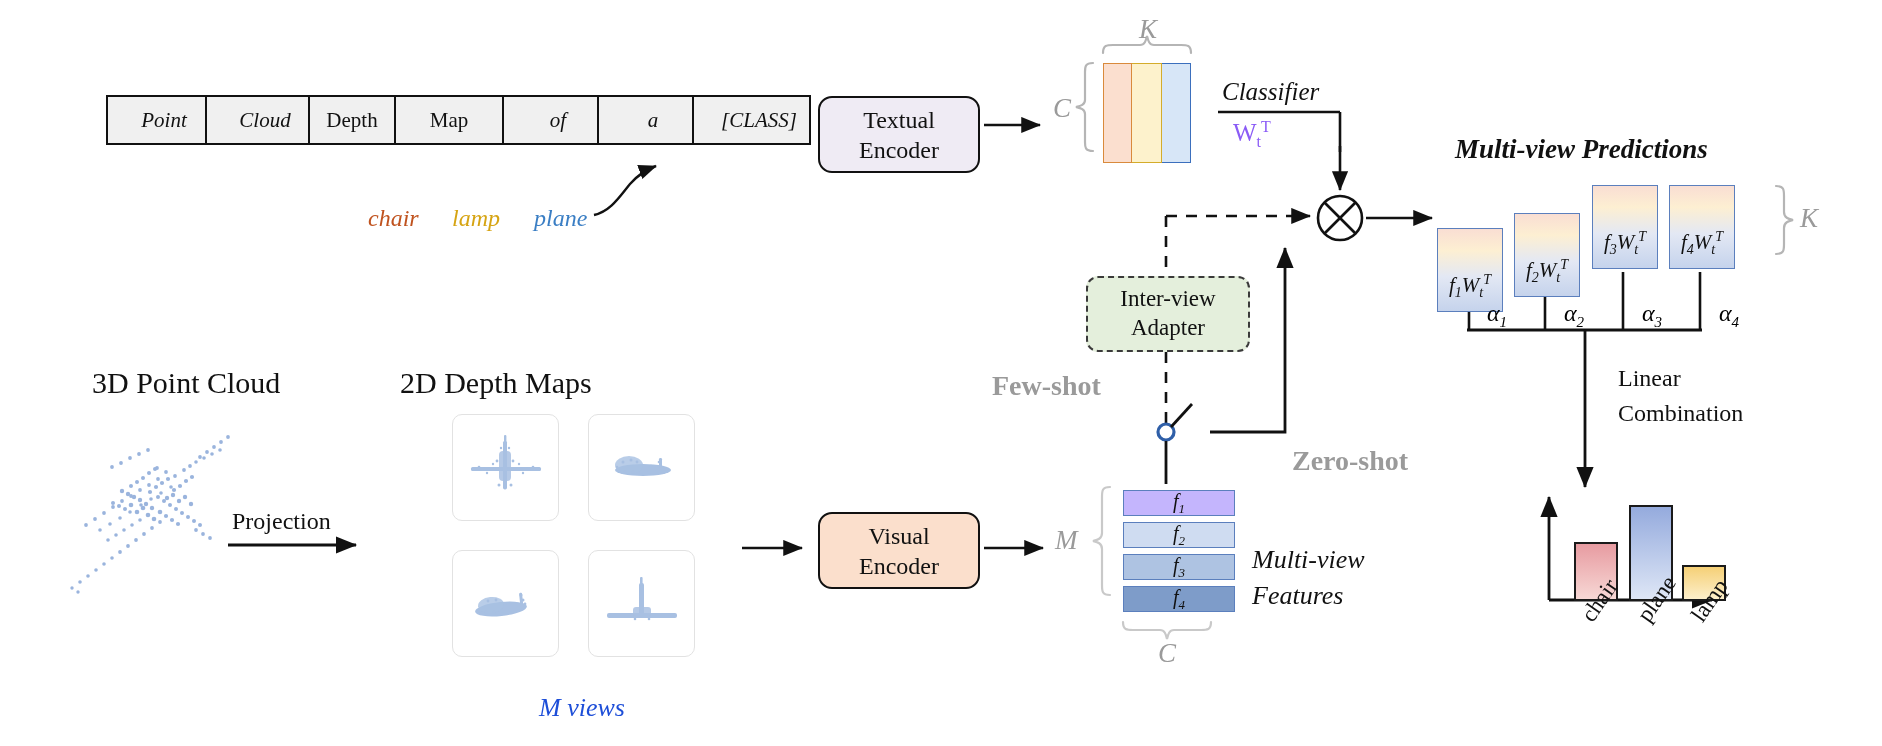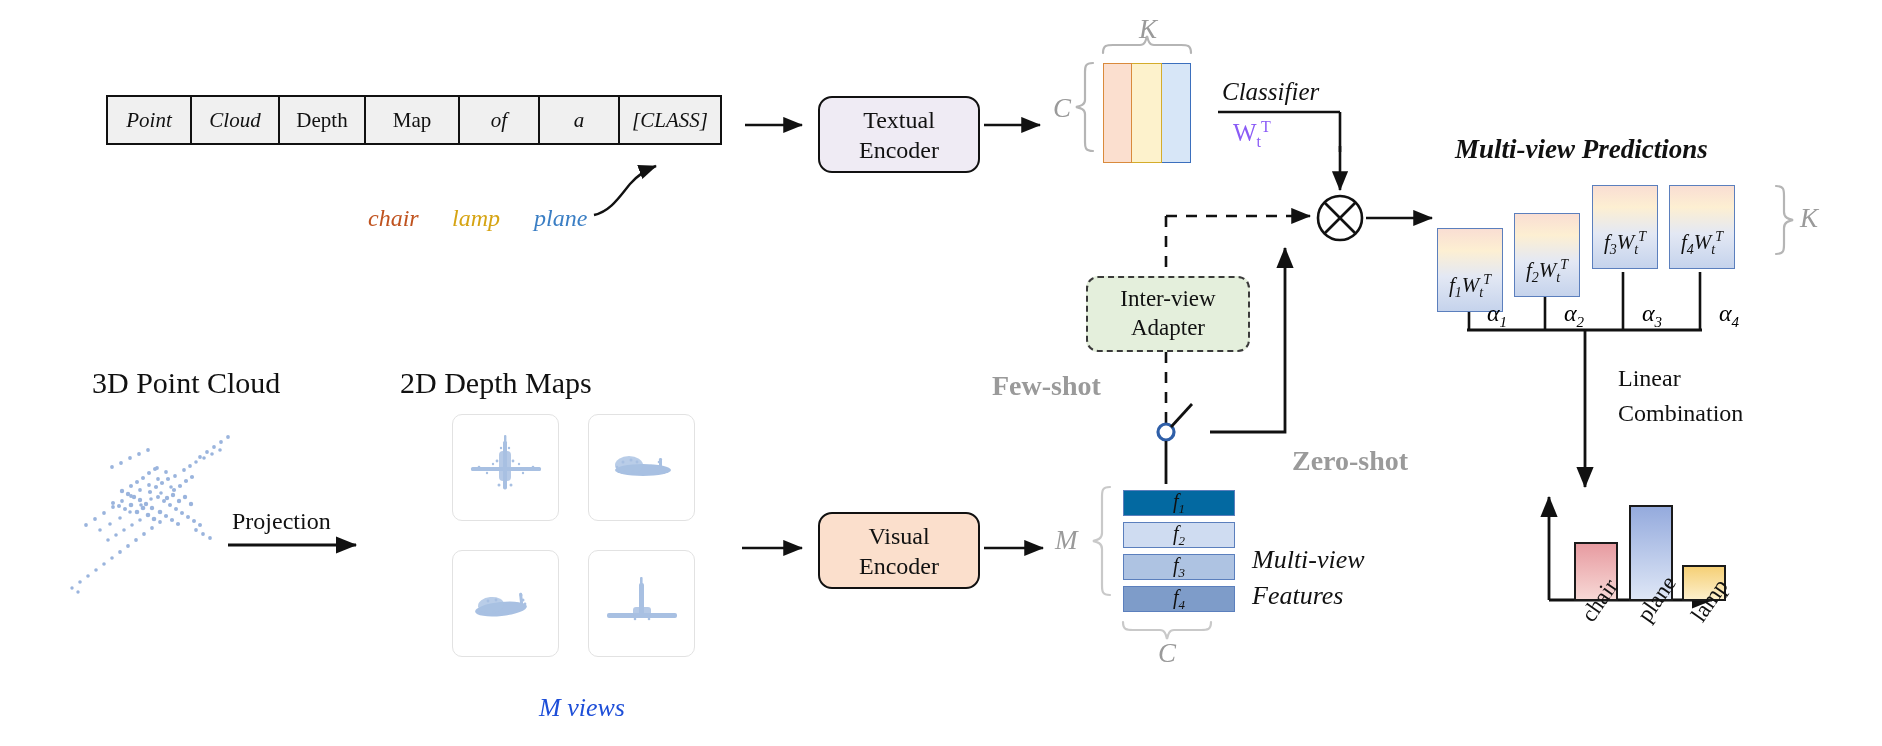--- a/index.html
+++ b/index.html
@@ -35,25 +35,25 @@
     display: flex;
     align-items: center;
     justify-content: center;
     border-right: 2px solid #111;
     font-size: 21px;
     color: #111;
     padding: 0 6px;
     box-sizing: border-box;
   }
   .token:last-child { border-right: none; }
-  .token.italic { font-style: italic; }
+  .token.italic { font-style: italic; margin-left: 15px; }
   .tok-w1 { width: 84px; }
   .tok-w2 { width: 88px; }
   .tok-w3 { width: 86px; }
-  .tok-w4 { width: 94px; }
+  .tok-w4 { width: 108px; }
   .tok-w5 { width: 80px; }
   .tok-w6 { width: 80px; }
   .tok-w7 { width: 100px; }
 
   
   .classword {
     position: absolute;
     font-style: italic;
     font-size: 24px;
     white-space: nowrap;
@@ -160,21 +160,21 @@
     width: 112px; height: 26px;
     border: 1.6px solid #5b7fbd;
     display: flex;
     align-items: center;
     justify-content: center;
     font-size: 20px;
     font-style: italic;
     color: #111;
     box-sizing: border-box;
   }
-  #feat-1 { top: 490px; background: #0369a1; }
+  #feat-1 { top: 490px; background: #c4b5fd; }
   #feat-2 { top: 522px; background: #cfdcf1; }
   #feat-3 { top: 554px; background: #aec3e2; }
   #feat-4 { top: 586px; background: #7e9cc9; }
 
   
   .depthcard {
     position: absolute;
     width: 105px; height: 105px;
     border: 1.4px solid #e2e2e2;
     border-radius: 10px;

